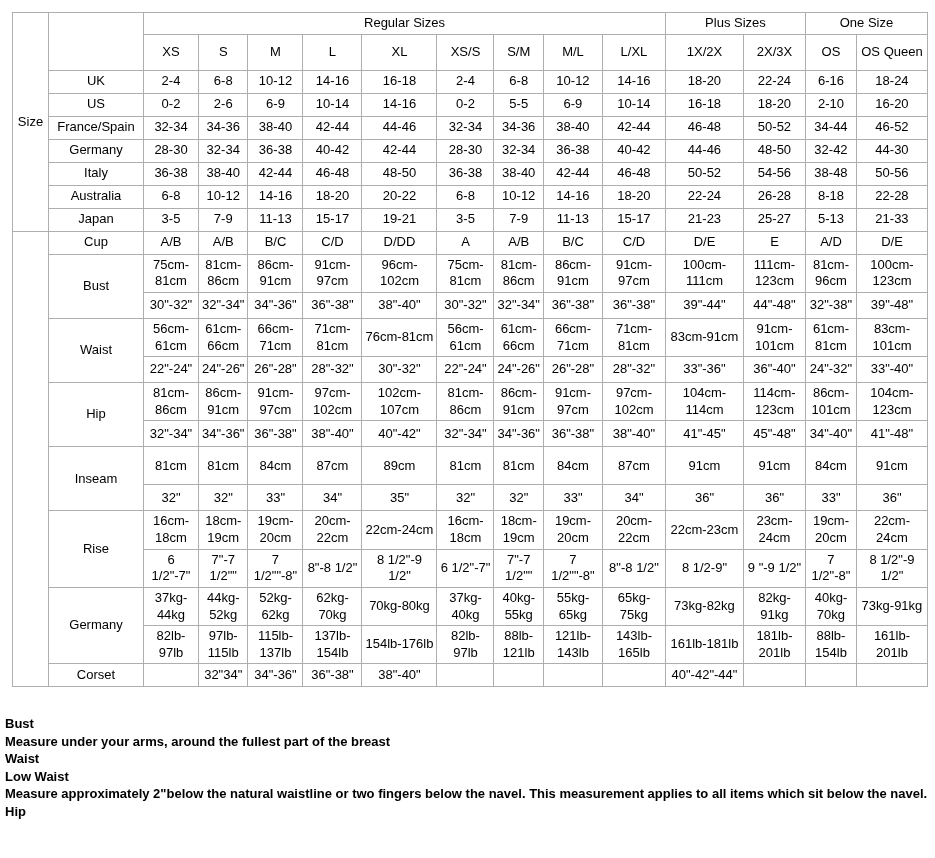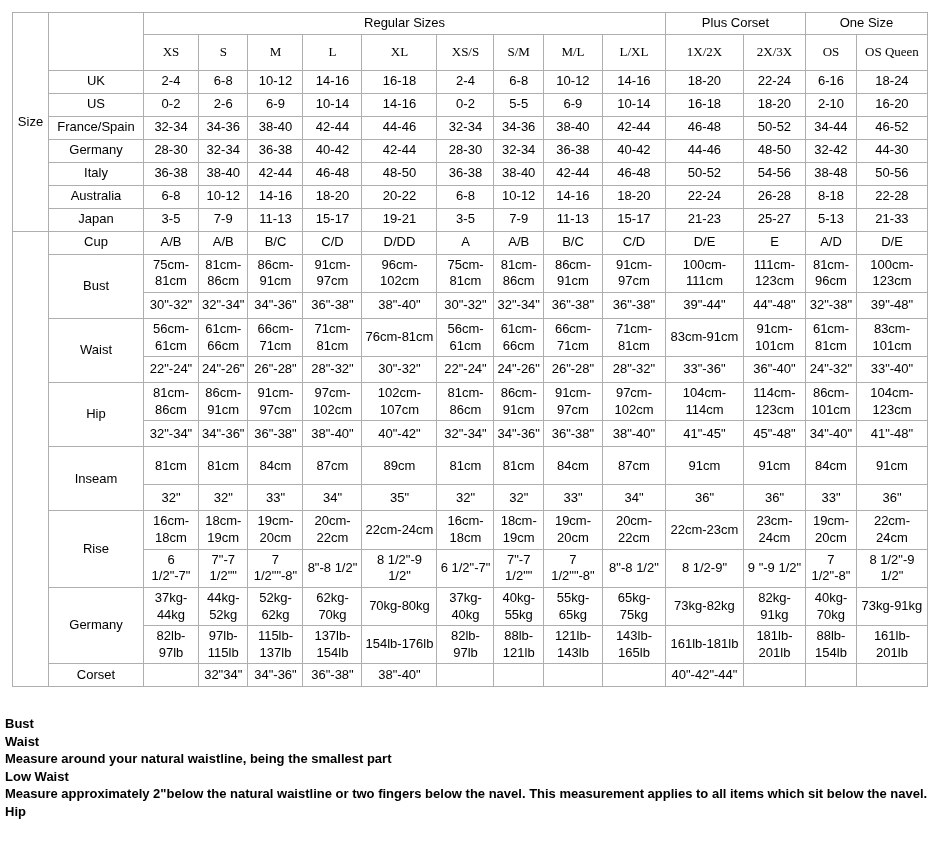--- a/index.html
+++ b/index.html
@@ -21,21 +21,21 @@
     border: 1px solid #aeaeae;
     text-align: center;
     vertical-align: middle;
     font-size: 13px;
     line-height: 1.28;
     padding: 2px 3px;
     overflow-wrap: break-word;
     background: #ffffff;
   }
   tr.r-group td   { height: 21px; }
-  tr.r-sizehdr td { height: 36px; font-family: Liberation Serif, serif; }
+  tr.r-sizehdr td { height: 36px; }
   tr.r-plain td   { height: 23px; }
   tr.r-metric td  { height: 38px; }
   tr.r-imperial td{ height: 26px; }
   td.size-corner { font-size: 13px; }
   .notes {
     margin: 28px 0 0 5px;
     width: 925px;
     font-size: 13px;
     font-weight: bold;
     line-height: 17.5px;
@@ -61,21 +61,21 @@
         <col style="width:78px">
       <col style="width:62px">
         <col style="width:51px">
         <col style="width:71px">
     </colgroup>
     <tbody id="table-body">
         <tr class="r-group">
           <td class="size-corner" rowspan="9">Size</td>
           <td rowspan="2"></td>
           <td colspan="9">Regular Sizes</td>
-          <td colspan="2">Plus Corset</td>
+          <td colspan="2">Plus Sizes</td>
           <td colspan="2">One Size</td>
         </tr>
         <tr class="r-sizehdr">
           <td>XS</td>
           <td>S</td>
           <td>M</td>
           <td>L</td>
           <td>XL</td>
           <td>XS/S</td>
           <td>S/M</td>
@@ -415,19 +415,19 @@
           <td>40"-42"-44"</td>
           <td></td>
           <td></td>
           <td></td>
         </tr>
       </tbody>
   </table>
 
   <div class="notes" id="notes">
       <div>Bust</div>
+      <div>Measure under your arms, around the fullest part of the breast</div>
       <div>Waist</div>
-      <div>Measure around your natural waistline, being the smallest part</div>
       <div>Low Waist</div>
       <div>Measure approximately 2"below the natural waistline or two fingers below the navel. This measurement applies to all items which sit below the navel.</div>
       <div>Hip</div>
     </div>
 </div>
 
 </body></html>

